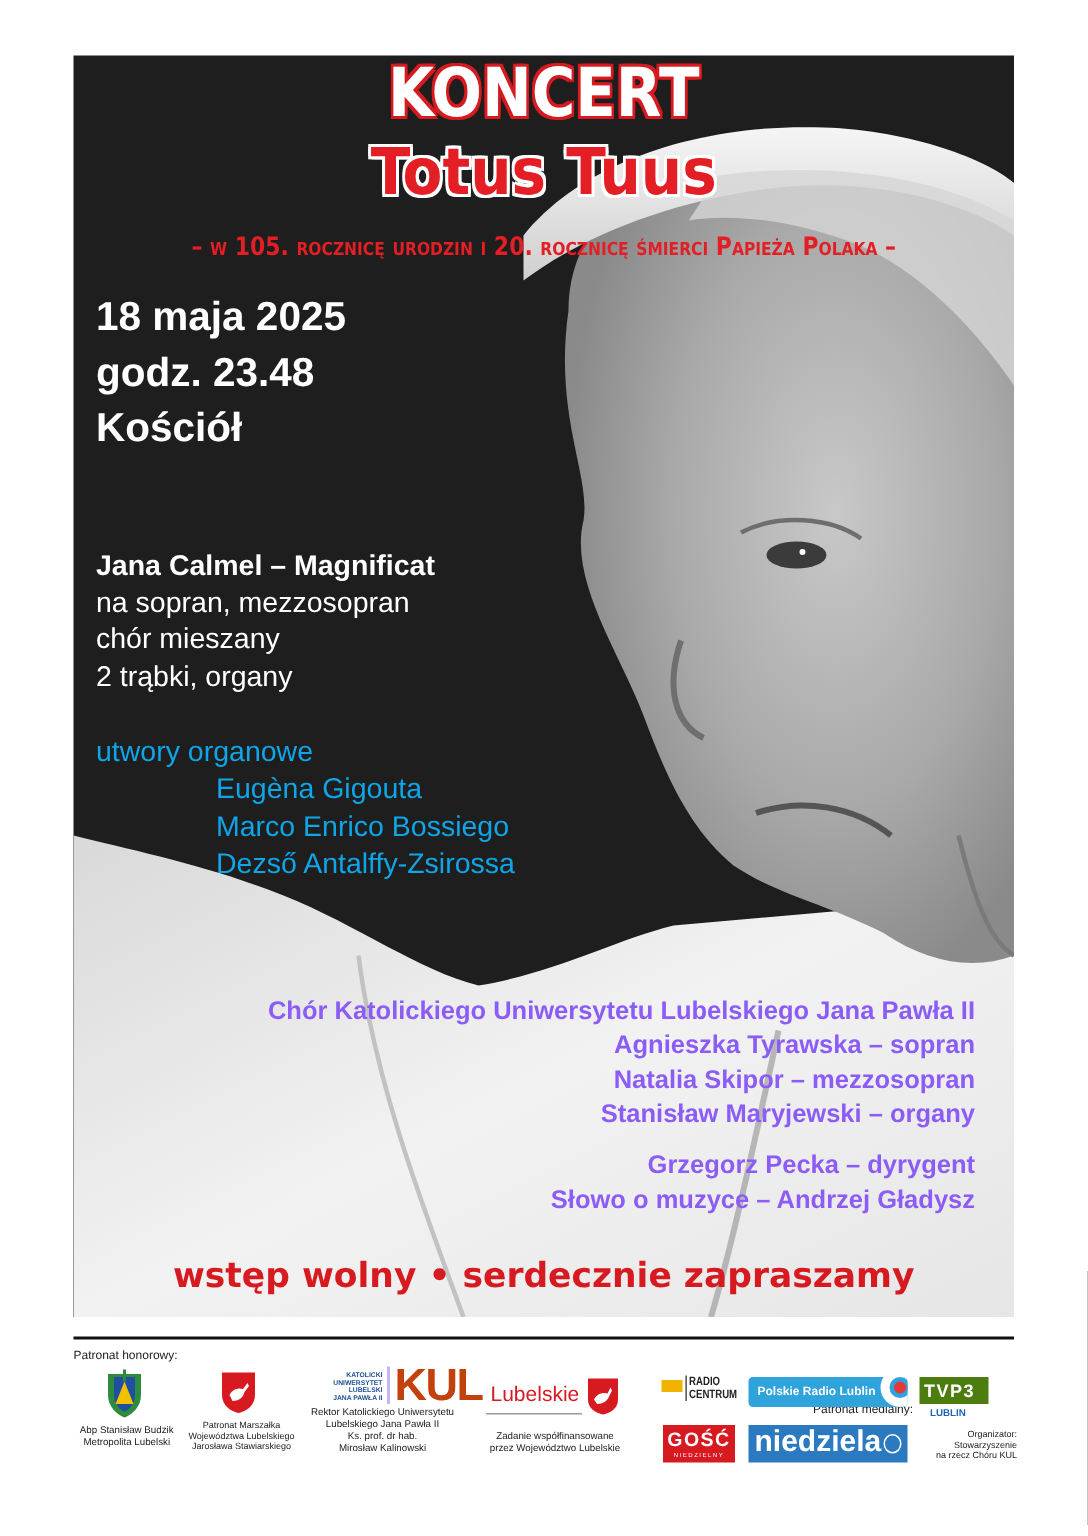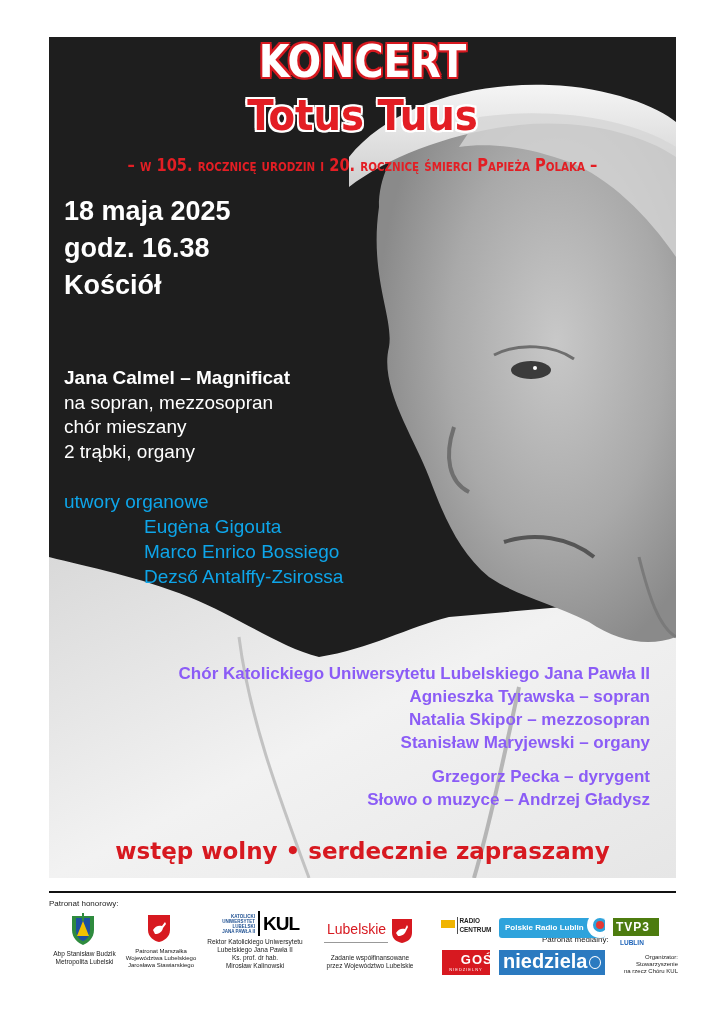--- a/index.html
+++ b/index.html
@@ -67,22 +67,22 @@
   .divider { position: absolute; left: 49px; top: 891px; width: 627px; height: 2px; background: #111; }
   .footer-label { position: absolute; font-size: 8px; color: #222; }
   .logo-cap { position: absolute; font-size: 6.5px; line-height: 8px; color: #222; text-align: center; }
 
   .crest-abp { position: absolute; left: 68px; top: 912px; width: 30px; height: 34px; }
   .crest-woj { position: absolute; left: 147px; top: 914px; width: 24px; height: 29px; }
 
   .kul-logo { position: absolute; left: 211px; top: 914px; width: 84px; height: 22px; }
   .kul-small { position: absolute; left: 0; top: 0; width: 44px; font-size: 4.5px; line-height: 5px;
                color: #1d4f91; font-weight: bold; text-align: right; }
-  .kul-big { position: absolute; left: 47px; top: -3px; font-size: 19px; font-weight: bold; color: #000000;
-             border-left: 2px solid #000000; padding-left: 3px; line-height: 25px; letter-spacing: -1px; }
+  .kul-big { position: absolute; left: 47px; top: -3px; font-size: 30px; font-weight: bold; color: #c2410c;
+             border-left: 2px solid #c4b5fd; padding-left: 3px; line-height: 25px; letter-spacing: -1px; }
 
   .lubelskie-logo { position: absolute; left: 323px; top: 918px; width: 92px; height: 28px; }
   .lub-text { position: absolute; left: 4px; top: 3px; font-size: 14px; color: #d71920; }
   .lub-crest { position: absolute; left: 68px; top: 0; width: 22px; height: 26px; }
   .lub-line { position: absolute; left: 1px; top: 24px; width: 64px; height: 1px; background: #999; }
 
   .radio-centrum { position: absolute; left: 441px; top: 917px; width: 52px; height: 18px; }
   .rc-text { position: absolute; left: 16px; top: 0; font-size: 8px; line-height: 8.5px; font-weight: bold;
              color: #222; border-left: 1px solid #222; padding-left: 2px; transform: scaleX(0.8); transform-origin: left; }
   .rc-mark { position: absolute; left: 0; top: 3px; width: 14px; height: 8px; background: #f0b400; }
@@ -94,21 +94,21 @@
              background: #fff; }
   .prl-arc2 { position: absolute; right: -2px; top: 0px; width: 14px; height: 14px; border-radius: 50%;
               background: #e53935; border: 3px solid #2ea3dc; box-sizing: border-box; }
 
   .tvp3 { position: absolute; left: 613px; top: 918px; width: 46px; height: 18px; background: #4d7c0f; }
   .tvp3-text { position: absolute; left: 3px; top: 2px; font-size: 12px; color: #fff; font-weight: bold; letter-spacing: 1px; }
   .tvp3-sub { position: absolute; left: 620px; top: 939px; font-size: 6.5px; font-weight: bold; color: #1d63b8; }
 
   .gosc { position: absolute; left: 442px; top: 950px; width: 48px; height: 25px; background: #d71920; }
   .gosc-text { position: absolute; left: 0; width: 48px; top: 2px; text-align: center; font-size: 13px;
-               font-weight: bold; color: #fff; letter-spacing: 1px; padding-left: 16px; }
+               font-weight: bold; color: #fff; letter-spacing: 1px; }
   .gosc-sub { position: absolute; left: 0; width: 48px; top: 17px; text-align: center; font-size: 4px; color: #fff; letter-spacing: 1px; }
 
   .niedziela { position: absolute; left: 499px; top: 950px; width: 106px; height: 25px; background: #2b7ac0; }
   .niedziela-text { position: absolute; left: 4px; top: 0px; font-size: 20px; font-weight: bold; color: #fff; }
   .niedziela-icon { position: absolute; right: 4px; top: 6px; width: 12px; height: 13px; border-radius: 50%;
                     border: 1px solid #fff; box-sizing: border-box; }
 </style>
 </head>
 <body>
 
@@ -150,21 +150,21 @@
     <path d="M455 505 C485 495 520 500 545 520" stroke="#555" stroke-width="4" fill="none"></path>
     <path d="M590 520 C600 560 610 590 627 600" stroke="#7a7a7a" stroke-width="3" fill="none"></path>
   </svg>
 
   <div class="title-koncert">KONCERT</div>
   <div class="title-totus">Totus Tuus</div>
   <div class="subtitle">– w 105. rocznicę urodzin i 20. rocznicę śmierci Papieża Polaka –</div>
 
   <div class="event-info">
     <div>18 maja 2025</div>
-    <div>godz. 16.38</div>
+    <div>godz. 23.48</div>
     <div>Kościół</div>
   </div>
 
   <div class="program">
     <div class="bold">Jana Calmel – Magnificat</div>
     <div>na sopran, mezzosopran</div>
     <div>chór mieszany</div>
     <div>2 trąbki, organy</div>
   </div>
 

